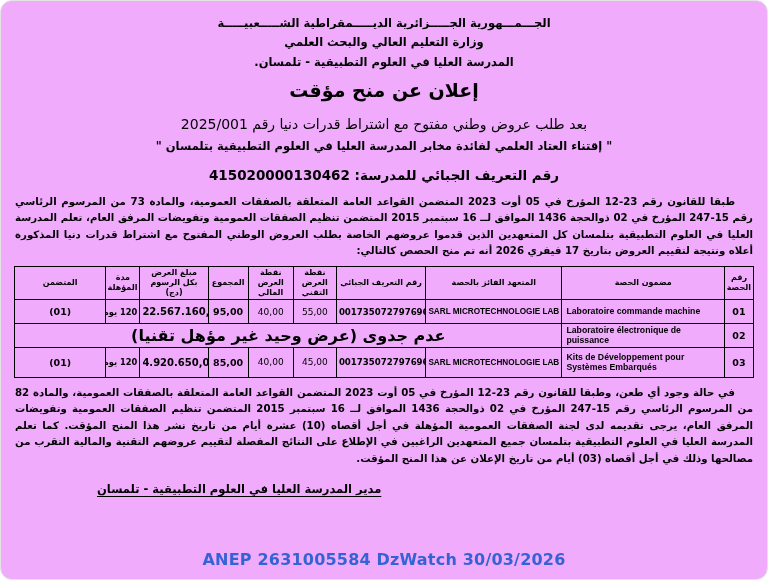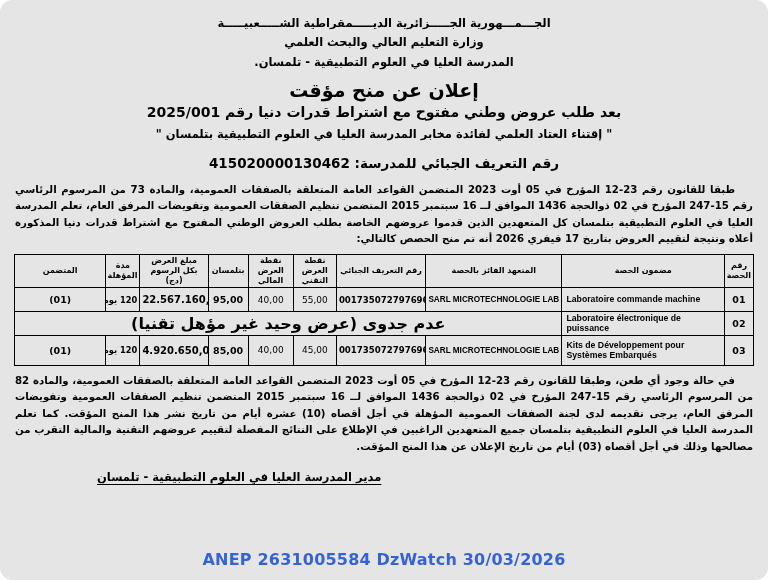--- a/index.html
+++ b/index.html
@@ -1,26 +1,26 @@
 <!DOCTYPE html>
 <html lang="ar"><head>
 <meta charset="utf-8">
 <style>
   html,body { margin:0; padding:0; background:#ffffff; }
   .page {
     width:768px; height:580px; position:relative; box-sizing:border-box;
-    background:#e5e5e5; color:#000;
+    background:#f0abfc; color:#000;
     font-family:"DejaVu Sans", sans-serif;
     direction:rtl;
     border:1px solid #e4e4e4; border-radius:12px; overflow:hidden;
   }
   .doc-header { text-align:center; padding-top:13px; font-weight:bold; font-size:11.5px; line-height:1.68; }
   .doc-header div { white-space:nowrap; }
   .title    { text-align:center; font-size:19px;   font-weight:bold; margin-top:7px; }
-  .subtitle { text-align:center; font-size:14px;   font-weight:bold; margin-top:3px; }
+  .subtitle { text-align:center; font-size:14px;   font-weight:normal; margin-top:15px; }
   .quote    { text-align:center; font-size:11.5px; font-weight:bold; margin-top:7px; }
   .taxline  { text-align:center; font-size:13.5px; font-weight:bold; margin-top:14px; }
   .para {
     font-size:10.2px; font-weight:bold; line-height:1.62;
     text-align:justify; text-justify:inter-word;
     padding:0 14px; text-indent:18px;
   }
   .p1 { margin-top:11px; }
   .p2 { margin-top:7px; }
 
@@ -83,21 +83,21 @@
         <col style="width:91px">
     </colgroup>
     <thead>
       <tr>
         <th>رقم الحصة</th>
         <th>مضمون الحصة</th>
         <th>المتعهد الفائز بالحصة</th>
         <th>رقم التعريف الجبائي</th>
         <th>نقطة العرض التقني</th>
         <th>نقطة العرض المالي</th>
-        <th>بتلمسان</th>
+        <th>المجموع</th>
         <th>مبلغ العرض بكل الرسوم (دج)</th>
         <th>مدة المؤهلة</th>
         <th>المتضمن</th>
       </tr>
     </thead>
     <tbody>
       <tr class="r1">
         <td>01</td>
         <td class="fr left">Laboratoire commande machine</td>
         <td class="fr win">SARL MICROTECHNOLOGIE LAB</td>

